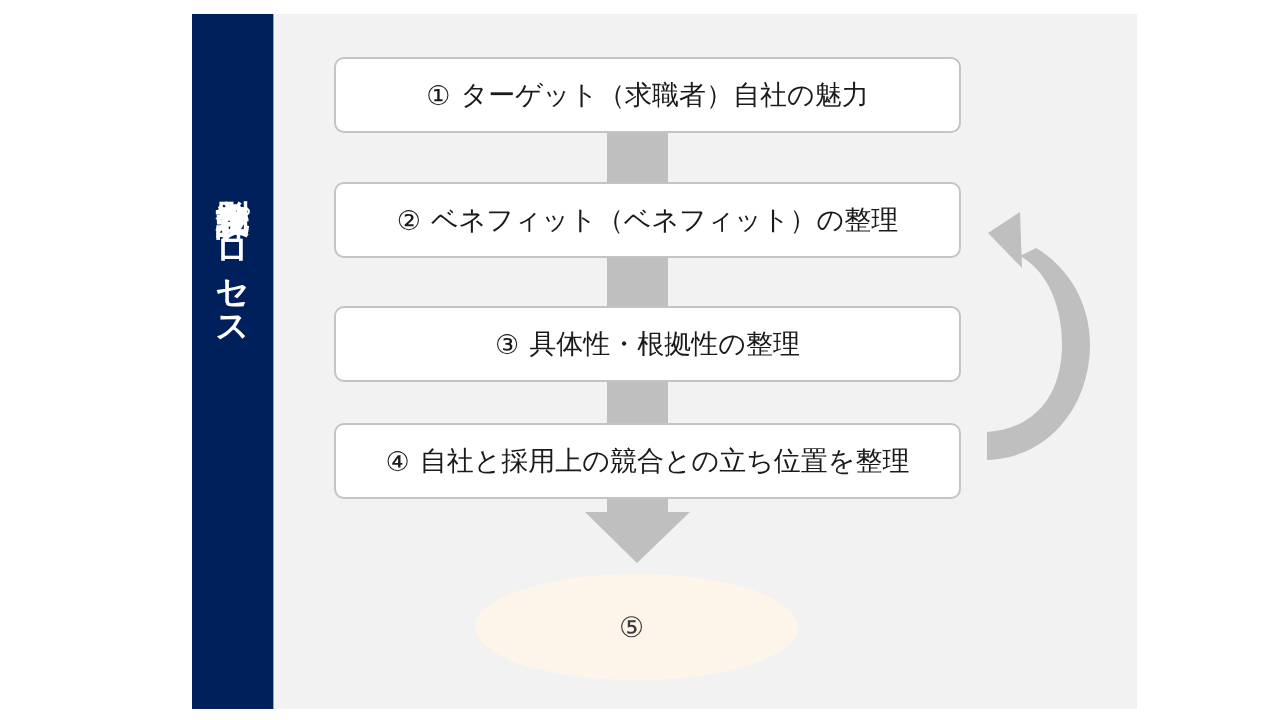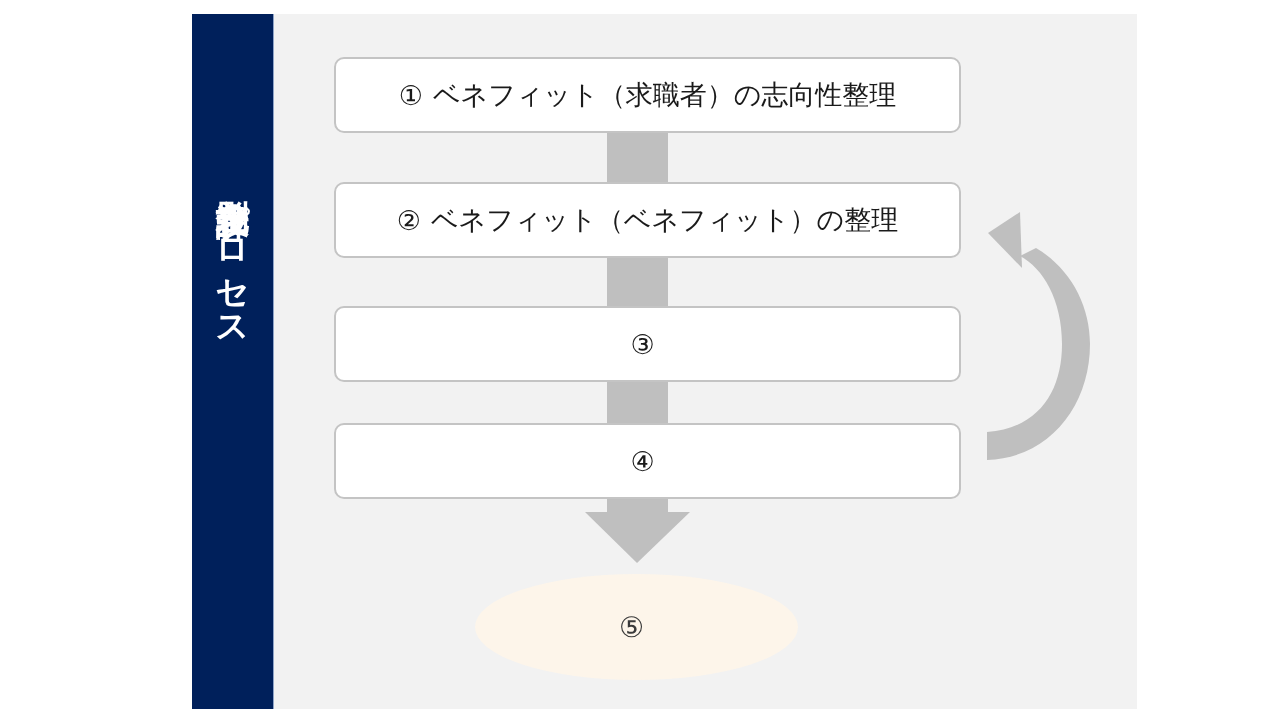--- a/index.html
+++ b/index.html
@@ -136,29 +136,31 @@
       <polygon points="585,512 690,512 637,563" fill="#bfbfbf"></polygon>
     </g>
     <g>
       <path d="M 987 460 L 987 432 C 1040 428 1062 390 1062 344 C 1062 300 1043 268 1020 256 L 1036 248 C 1070 268 1090 305 1090 344 C 1090 405 1050 458 987 460 Z" fill="#bfbfbf"></path>
       <polygon points="988,233 1020,212 1022,268" fill="#bfbfbf"></polygon>
     </g>
   </svg>
 
   <div class="step-box" style="top:57px;">
     <span class="num">①</span>
-    <span>ベネフィット（求職者）の志向性整理</span>
+    <span>ターゲット（求職者）自社の魅力</span>
   </div>
   <div class="step-box" style="top:182px;">
     <span class="num">②</span>
     <span>ベネフィット（ベネフィット）の整理</span>
   </div>
   <div class="step-box" style="top:306px;">
     <span class="num">③</span>
+    <span>具体性・根拠性の整理</span>
   </div>
   <div class="step-box" style="top:423px;">
     <span class="num">④</span>
+    <span>自社と採用上の競合との立ち位置を整理</span>
   </div>
 
   <div class="goal">
     <span class="num">⑤</span>
   </div>
 </div>
 
 </body></html>

